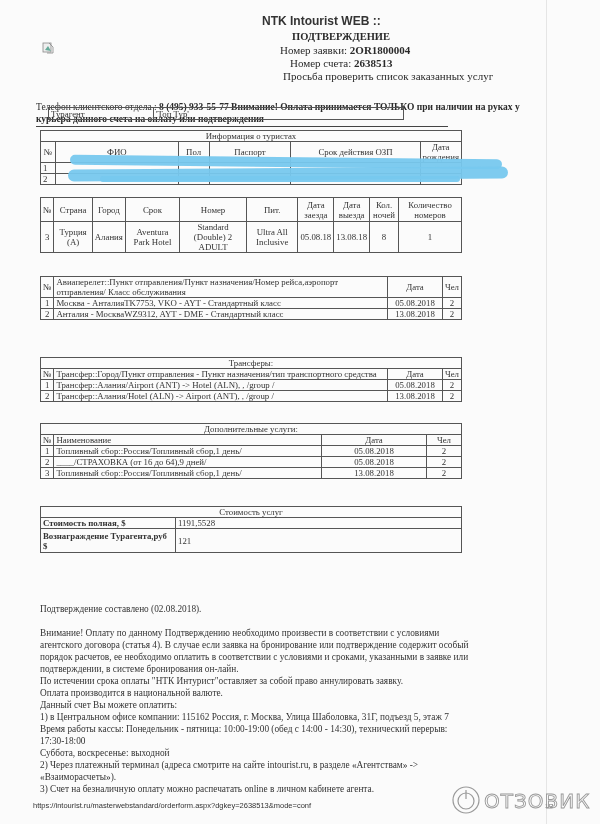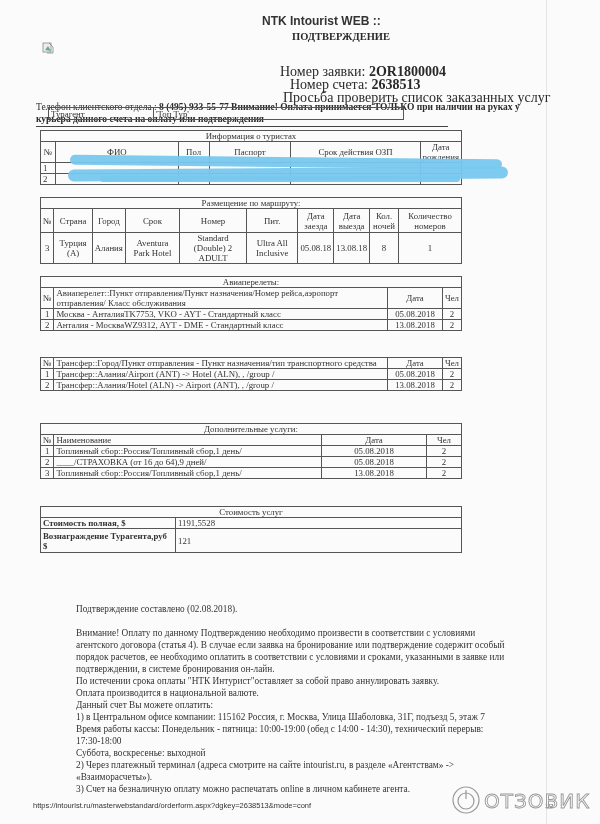--- a/index.html
+++ b/index.html
@@ -3,38 +3,38 @@
 <meta charset="utf-8">
 <style>
   html,body{margin:0;padding:0;}
   body{width:600px;height:824px;background:#fbfbfb;position:relative;overflow:hidden;
        font-family:"Liberation Serif",serif;color:#2a2a2a;}
   .abs{position:absolute;}
   .hdr-web{left:262px;top:14px;font-family:"Liberation Sans",sans-serif;font-size:12px;color:#333;font-weight:bold;}
   .broken-img{left:42px;top:40px;width:12px;height:12px;}
   .title{left:0;width:600px;top:31px;font-size:10.5px;font-weight:bold;}
   .title span{position:absolute;left:292px;}
-  .line{font-size:14px;margin-top:20px;}
+  .line{font-size:11px;}
   .req{left:280px;top:44px;}
   .acc{left:290px;top:57px;}
   .check{left:283px;top:70px;}
   .phone{left:36px;top:81px;width:500px;font-size:9.5px;line-height:12px;margin-top:20px;}
   .phone b{font-weight:bold;}
   table{border-collapse:collapse;font-size:8.8px;}
   td,th{border:1px solid #555;padding:0 2px;font-weight:normal;color:#333;}
   .agent{left:36px;top:107px;width:356px;margin-left:12px;}
   .agent td{height:11px;}
   .sep{left:36px;top:126px;width:412px;height:1px;background:#444;}
   .box{position:absolute;left:40px;width:422px;}
   .box table{width:100%;}
   .cap td{text-align:center;}
   .c{text-align:center;}
   .redact{position:absolute;background:#77c8ee;border-radius:10px;opacity:0.95;}
   .bold{font-weight:bold;}
-  .foot{left:40px;font-size:9.3px;line-height:12px;width:430px;color:#333;margin-left:36px;}
+  .foot{left:40px;font-size:9.3px;line-height:12px;width:430px;color:#333;}
   .url{left:33px;top:801px;font-family:"Liberation Sans",sans-serif;font-size:7.5px;color:#333;text-align:center;}
   .logo{left:452px;top:785px;}
   .pg{left:545px;top:803px;font-family:"Liberation Sans",sans-serif;font-size:6px;color:#555;}
   .rightline{left:546px;top:0;width:1px;height:824px;background:#e5e5e5;}
 </style>
 </head>
 <body>
 
 <div class="abs rightline"></div>
 
@@ -100,23 +100,20 @@
   </tbody>
     </table>
   <div class="redact" style="left:30px;top:27px;width:432px;height:10px;transform:rotate(0.6deg)"></div>
   <div class="redact" style="left:28px;top:38px;width:440px;height:12px;transform:rotate(-0.4deg)"></div>
   <div class="redact" style="left:60px;top:46px;width:360px;height:6px;"></div>
 </div>
 
 <div class="box" style="top:197px">
   <table>
     <tbody>
-        <tr class="cap">
-          <td colspan="10">Размещение по маршруту:</td>
-        </tr>
     <tr style="height:24px">
       <td class="c">№</td>
       <td class="c">Страна</td>
       <td class="c">Город</td>
       <td class="c">Срок</td>
       <td class="c">Номер</td>
       <td class="c">Пит.</td>
       <td class="c" style="width:30px">Дата заезда</td>
       <td class="c" style="width:30px">Дата выезда</td>
       <td class="c" style="width:24px">Кол. ночей</td>
@@ -134,23 +131,20 @@
       <td class="c">8</td>
       <td class="c">1</td>
     </tr>
   </tbody>
     </table>
 </div>
 
 <div class="box" style="top:276px">
   <table>
     <tbody>
-        <tr class="cap">
-          <td colspan="4">Авиаперелеты:</td>
-        </tr>
     <tr>
       <td class="c" style="width:8px">№</td>
       <td>Авиаперелет::Пункт отправления/Пункт назначения/Номер рейса,аэропорт отправления/ Класс обслуживания</td>
       <td class="c" style="width:50px">Дата</td>
       <td class="c" style="width:14px">Чел</td>
     </tr>
     <tr>
           <td class="c">1</td>
           <td>Москва - АнталияTK7753, VKO - AYT - Стандартный класс</td>
           <td class="c">05.08.2018</td>
@@ -162,20 +156,23 @@
           <td class="c">13.08.2018</td>
           <td class="c">2</td>
         </tr>
   </tbody>
     </table>
 </div>
 
 <div class="box" style="top:357px">
   <table>
     <tbody>
+        <tr class="cap">
+          <td colspan="4">Трансферы:</td>
+        </tr>
     <tr>
       <td class="c" style="width:8px">№</td>
       <td>Трансфер::Город/Пункт отправления - Пункт назначения/тип транспортного средства</td>
       <td class="c" style="width:50px">Дата</td>
       <td class="c" style="width:14px">Чел</td>
     </tr>
     <tr>
           <td class="c">1</td>
           <td>Трансфер::Алания/Airport (ANT) -&gt; Hotel (ALN), , /group /</td>
           <td class="c">05.08.2018</td>

